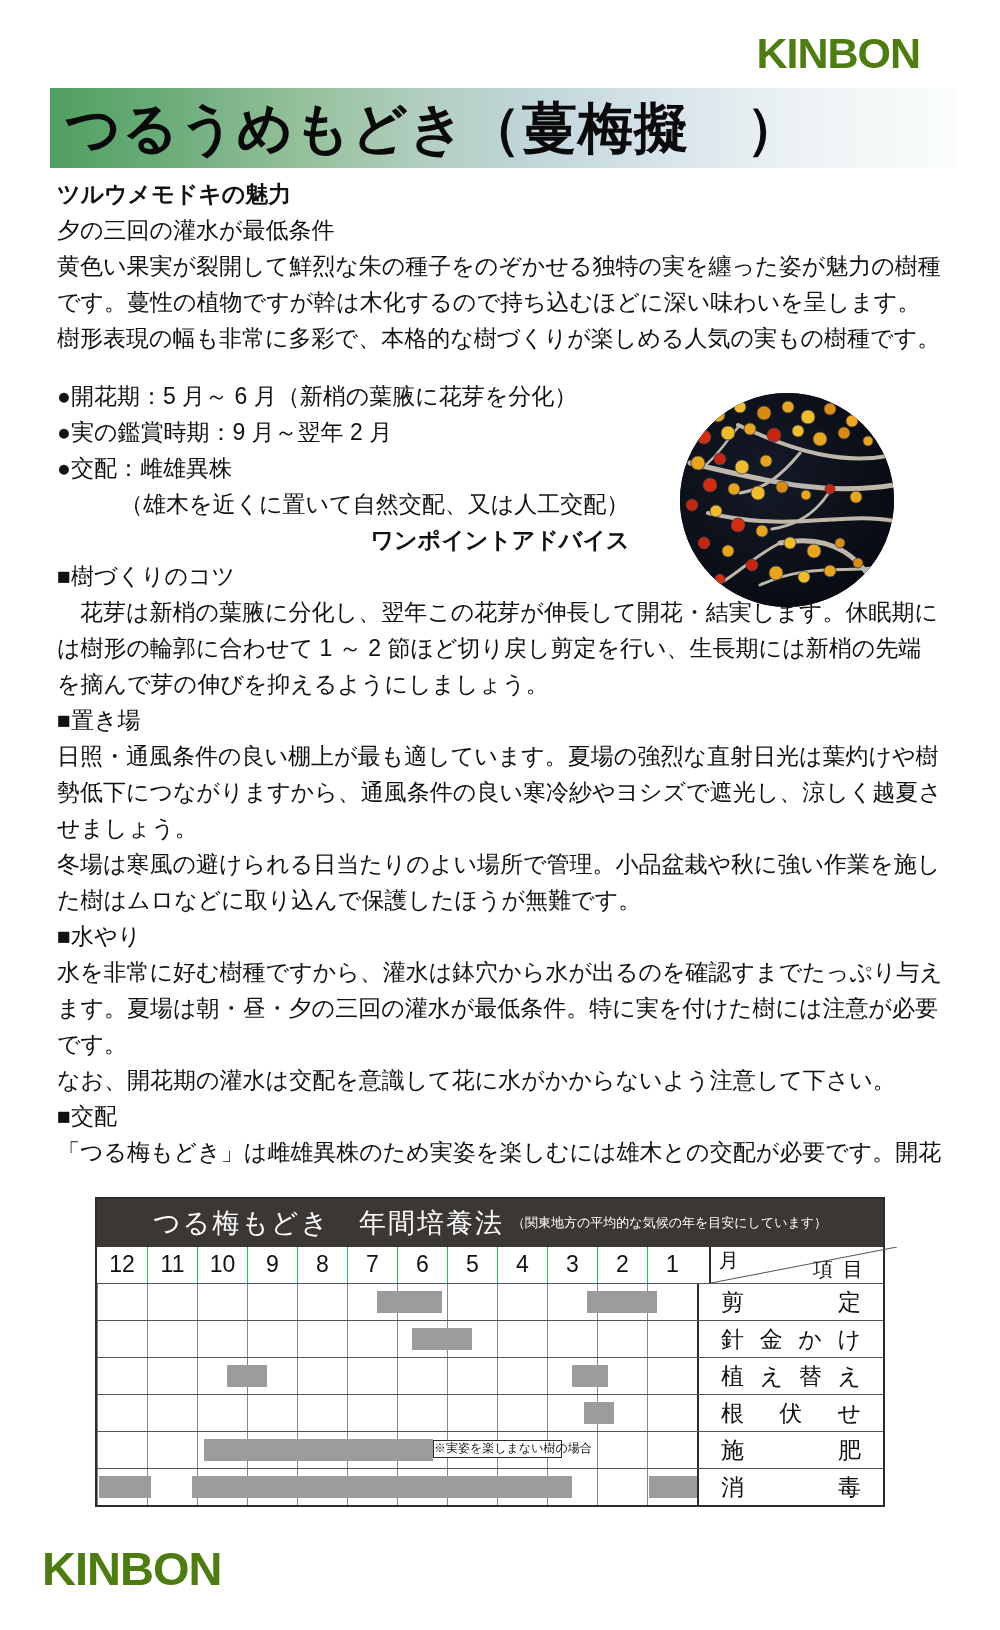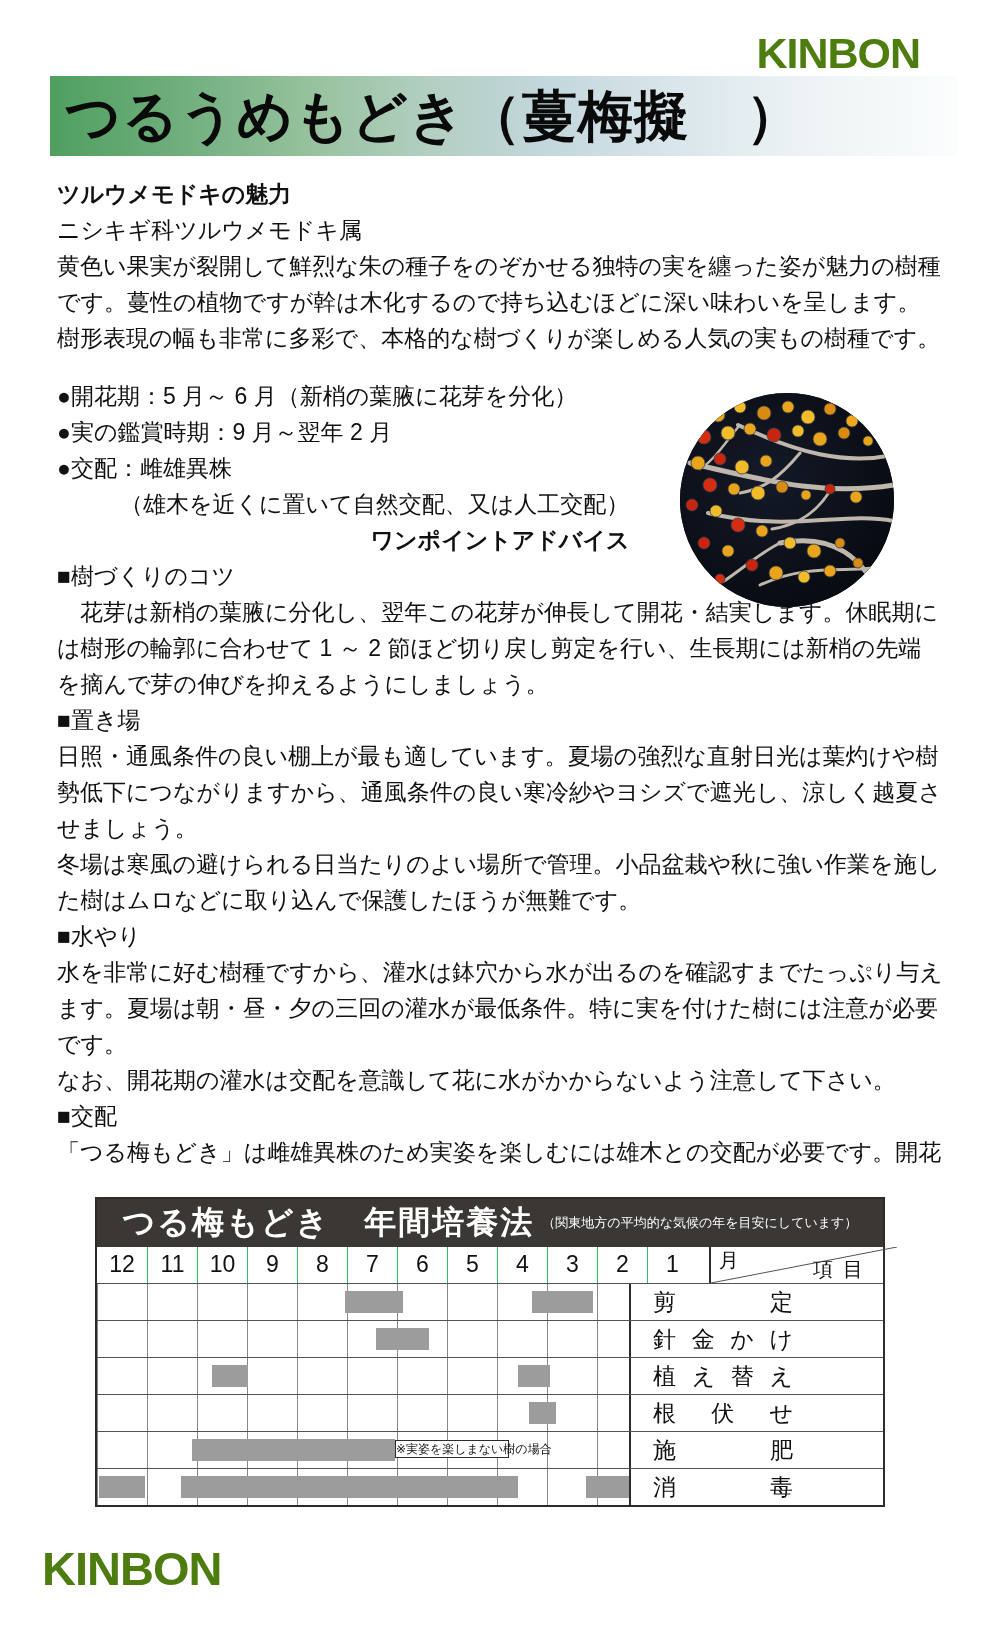--- a/index.html
+++ b/index.html
@@ -6,21 +6,21 @@
   .page{position:relative;width:1000px;height:1630px;background:#ffffff;overflow:hidden;
         font-family:"Liberation Sans","DejaVu Sans",sans-serif;color:#111;}
 
   
   .logo{color:#4d7c0f;font-weight:900;letter-spacing:-1px;line-height:1;
         font-family:"Liberation Sans","DejaVu Sans",sans-serif;font-stretch:condensed;}
   .logo-top{position:absolute;top:32px;right:80px;font-size:43px;}
   .logo-bottom{position:absolute;top:1545px;left:42px;font-size:47px;}
 
   
-  .banner{position:absolute;left:50px;top:76px;width:908px;height:80px;
+  .banner{position:absolute;left:50px;top:88px;width:908px;height:80px;
           background:linear-gradient(90deg,#4f9f5f 0%,#6fae7d 14%,#95c19b 28%,#b3cfc2 42%,
                      #c3d7dd 55%,#d8e5ea 68%,#ecf2f4 82%,#fbfdfd 100%);}
   .banner h1{margin:0;padding:0 0 0 15px;font-family:"Liberation Serif","DejaVu Serif",serif;
              font-weight:bold;font-size:55px;line-height:82px;letter-spacing:1px;color:#0a0a0a;}
 
   
   .content{position:absolute;left:57px;top:176px;width:886px;font-size:23px;line-height:36px;}
   .content p{margin:0;}
   .b{font-weight:bold;}
   .bullets p{white-space:nowrap;}
@@ -29,54 +29,54 @@
   .gap-top2{margin-top:26px;text-align:center;}
 
   
   .photo{position:absolute;left:680px;top:393px;width:214px;height:214px;border-radius:50%;
          overflow:hidden;background:#0c1018;}
 
   
   .cal{position:absolute;left:95px;top:1197px;width:790px;border:2px solid #2e2b29;box-sizing:border-box;}
   .cal-head{height:48px;background:#3b3734;color:#ffffff;display:flex;align-items:center;
             justify-content:center;gap:8px;}
-  .cal-title{font-family:"Liberation Serif","DejaVu Serif",serif;font-weight:bold;font-size:32px;letter-spacing:2px;}
+  .cal-title{font-family:"Liberation Serif","DejaVu Serif",serif;font-weight:normal;font-size:27px;letter-spacing:2px;}
   .cal-sub{font-size:13px;letter-spacing:0;}
   .months-row{display:flex;height:36px;}
   .mcell{width:50px;box-sizing:border-box;text-align:center;font-size:23px;line-height:34px;
          border-left:1px solid #22c55e;}
   .mcell:first-child{border-left:none;}
   .corner{width:186px;position:relative;border-left:2px solid #2e2b29;font-size:20px;}
   .corner .tl{position:absolute;left:8px;top:0px;}
   .corner .br{position:absolute;right:10px;bottom:0px;letter-spacing:10px;}
   .corner svg{position:absolute;left:0;top:0;}
   .cal-row{display:flex;height:36px;border-top:1px solid #55524f;}
-  .cal-grid{position:relative;width:532px;box-sizing:border-box;
-            background-image:repeating-linear-gradient(to right,#8a8784 0,#8a8784 1px,transparent 1px,transparent 50px);}
+  .cal-grid{position:relative;width:600px;box-sizing:border-box;
+            background-image:repeating-linear-gradient(to right,#8a8784 0,#8a8784 1px,transparent 1px,transparent 50px);font-family:Liberation Mono, monospace;}
   .bar{position:absolute;top:7px;height:22px;background:#9c9c9c;}
   .bar-note{position:absolute;top:8px;height:18px;background:#ffffff;border:1px solid #2e2b29;
             font-size:12px;line-height:17px;text-align:center;white-space:nowrap;overflow:visible;
             box-sizing:border-box;}
   .cal-label{width:186px;box-sizing:border-box;border-left:2px solid #2e2b29;display:flex;
              justify-content:space-between;align-items:center;padding:0 22px;font-size:23px;}
 </style>
 </head>
 <body>
 
 <div class="page">
 
   <div class="logo logo-top">KINBON</div>
 
   <div class="banner">
     <h1>つるうめもどき（蔓梅擬　）</h1>
   </div>
 
   <div class="content">
     <p class="b">ツルウメモドキの魅力</p>
-    <p>ニシキギ科ツルウメモドキ属</p>
+    <p>夕の三回の灌水が最低条件</p>
     <p>黄色い果実が裂開して鮮烈な朱の種子をのぞかせる独特の実を纏った姿が魅力の樹種です。蔓性の植物ですが幹は木化するので持ち込むほどに深い味わいを呈します。樹形表現の幅も非常に多彩で、本格的な樹づくりが楽しめる人気の実もの樹種です。</p>
 
     <div class="bullets gap-top">
       <p>●開花期：5 月～ 6 月（新梢の葉腋に花芽を分化）</p>
       <p>●実の鑑賞時期：9 月～翌年 2 月</p>
       <p>●交配：雌雄異株</p>
       <p class="indent-note">（雄木を近くに置いて自然交配、又は人工交配）</p>
     </div>
 
     <p class="b gap-top2">ワンポイントアドバイス</p>

